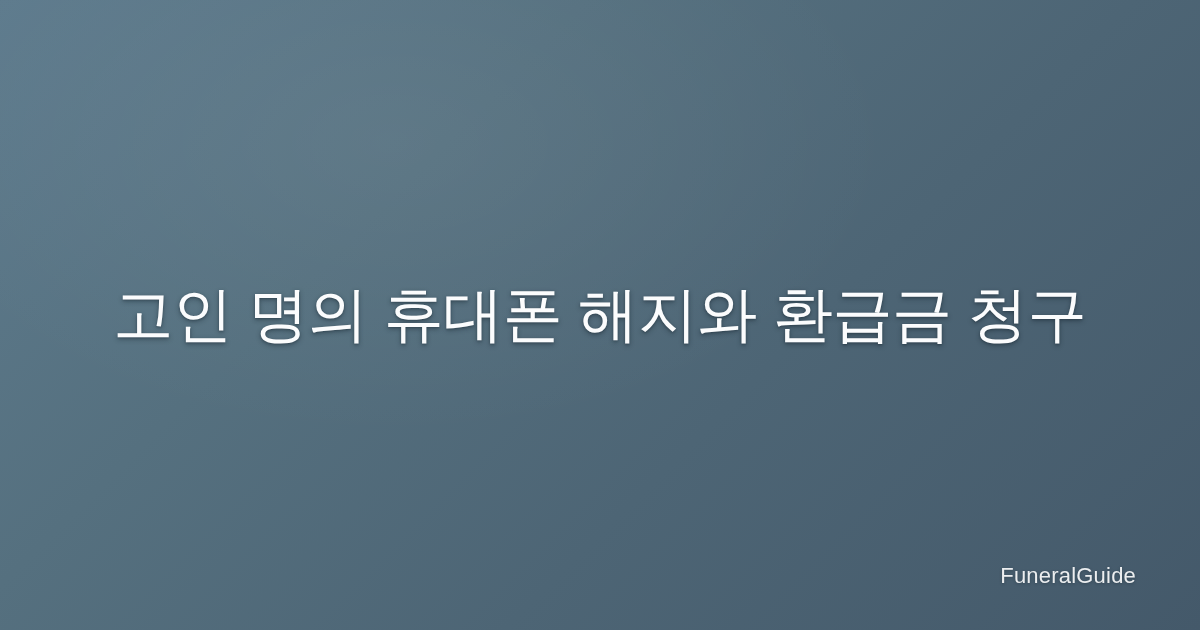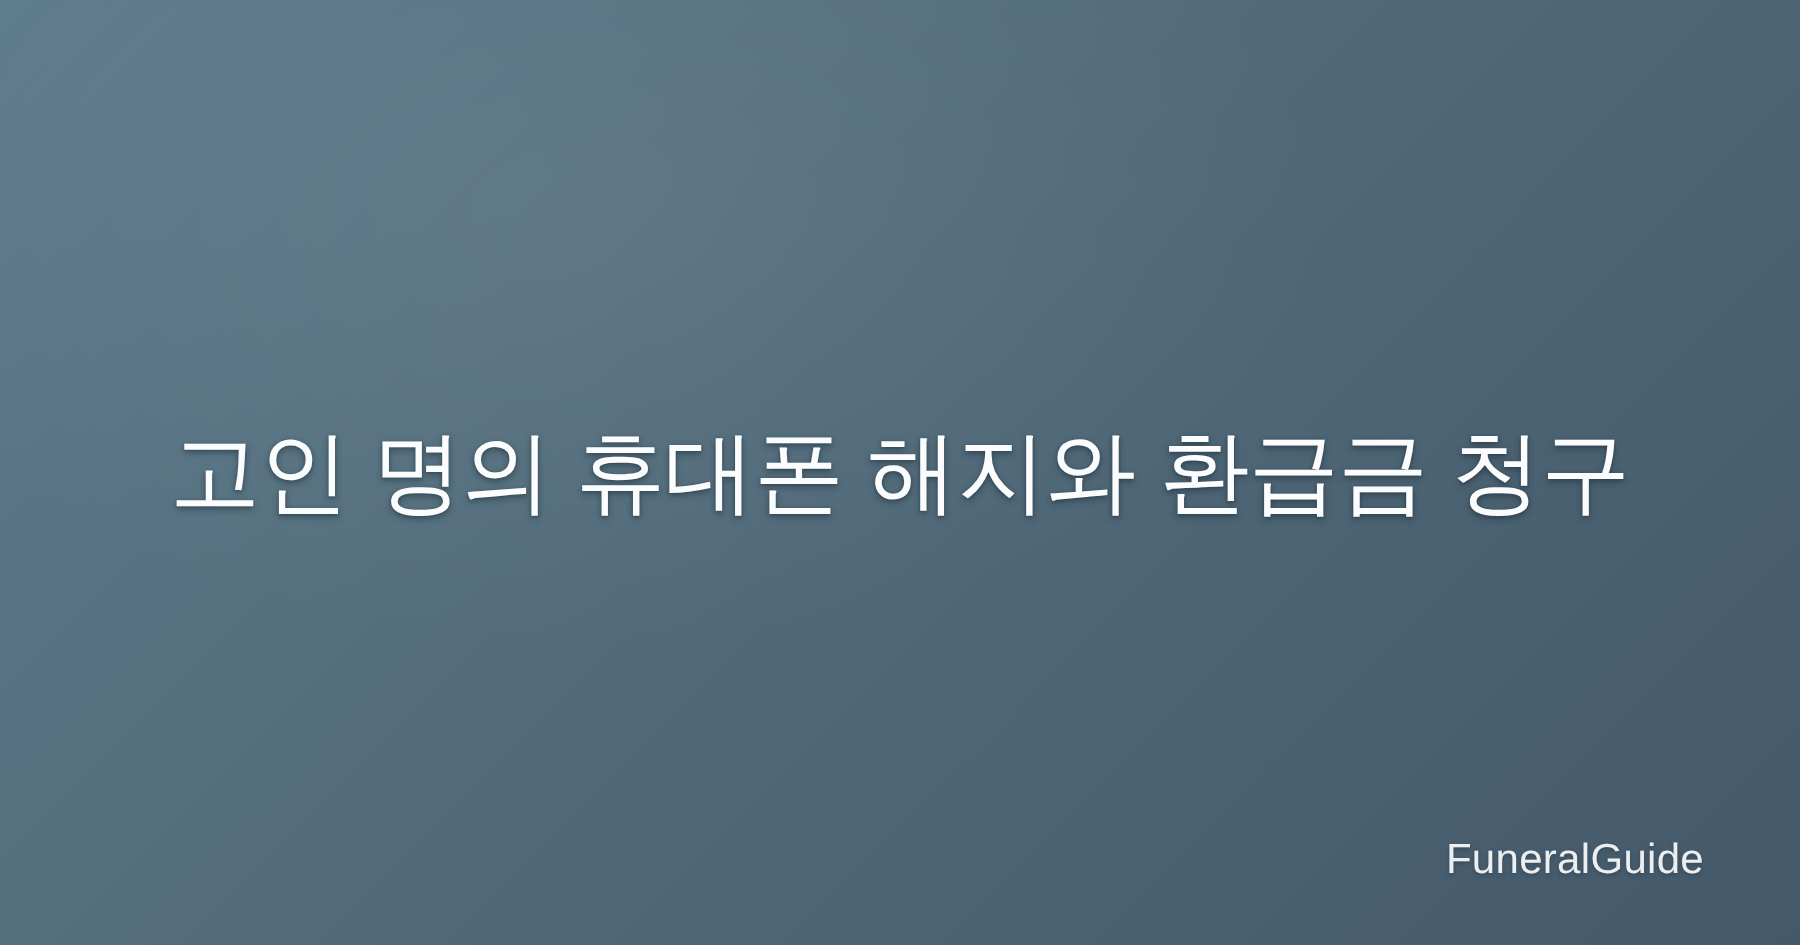--- a/index.html
+++ b/index.html
@@ -67,21 +67,21 @@
     text-shadow: 0 2px 5px rgba(20, 34, 44, 0.42), 0 1px 2px rgba(20, 34, 44, 0.3);
     word-break: keep-all;
   }
 
   
   .brand {
     position: absolute;
     right: 64px;
     bottom: 43px;
     font-family: "Liberation Sans", "DejaVu Sans", sans-serif;
-    font-size: 28px;
+    font-size: 22px;
     font-weight: 300;
     letter-spacing: 0.2px;
     line-height: 1;
     color: rgba(255, 255, 255, 0.9);
     text-shadow: 0 1px 3px rgba(20, 34, 44, 0.35);
     white-space: nowrap;
   }
 </style>
 </head>
 <body>

